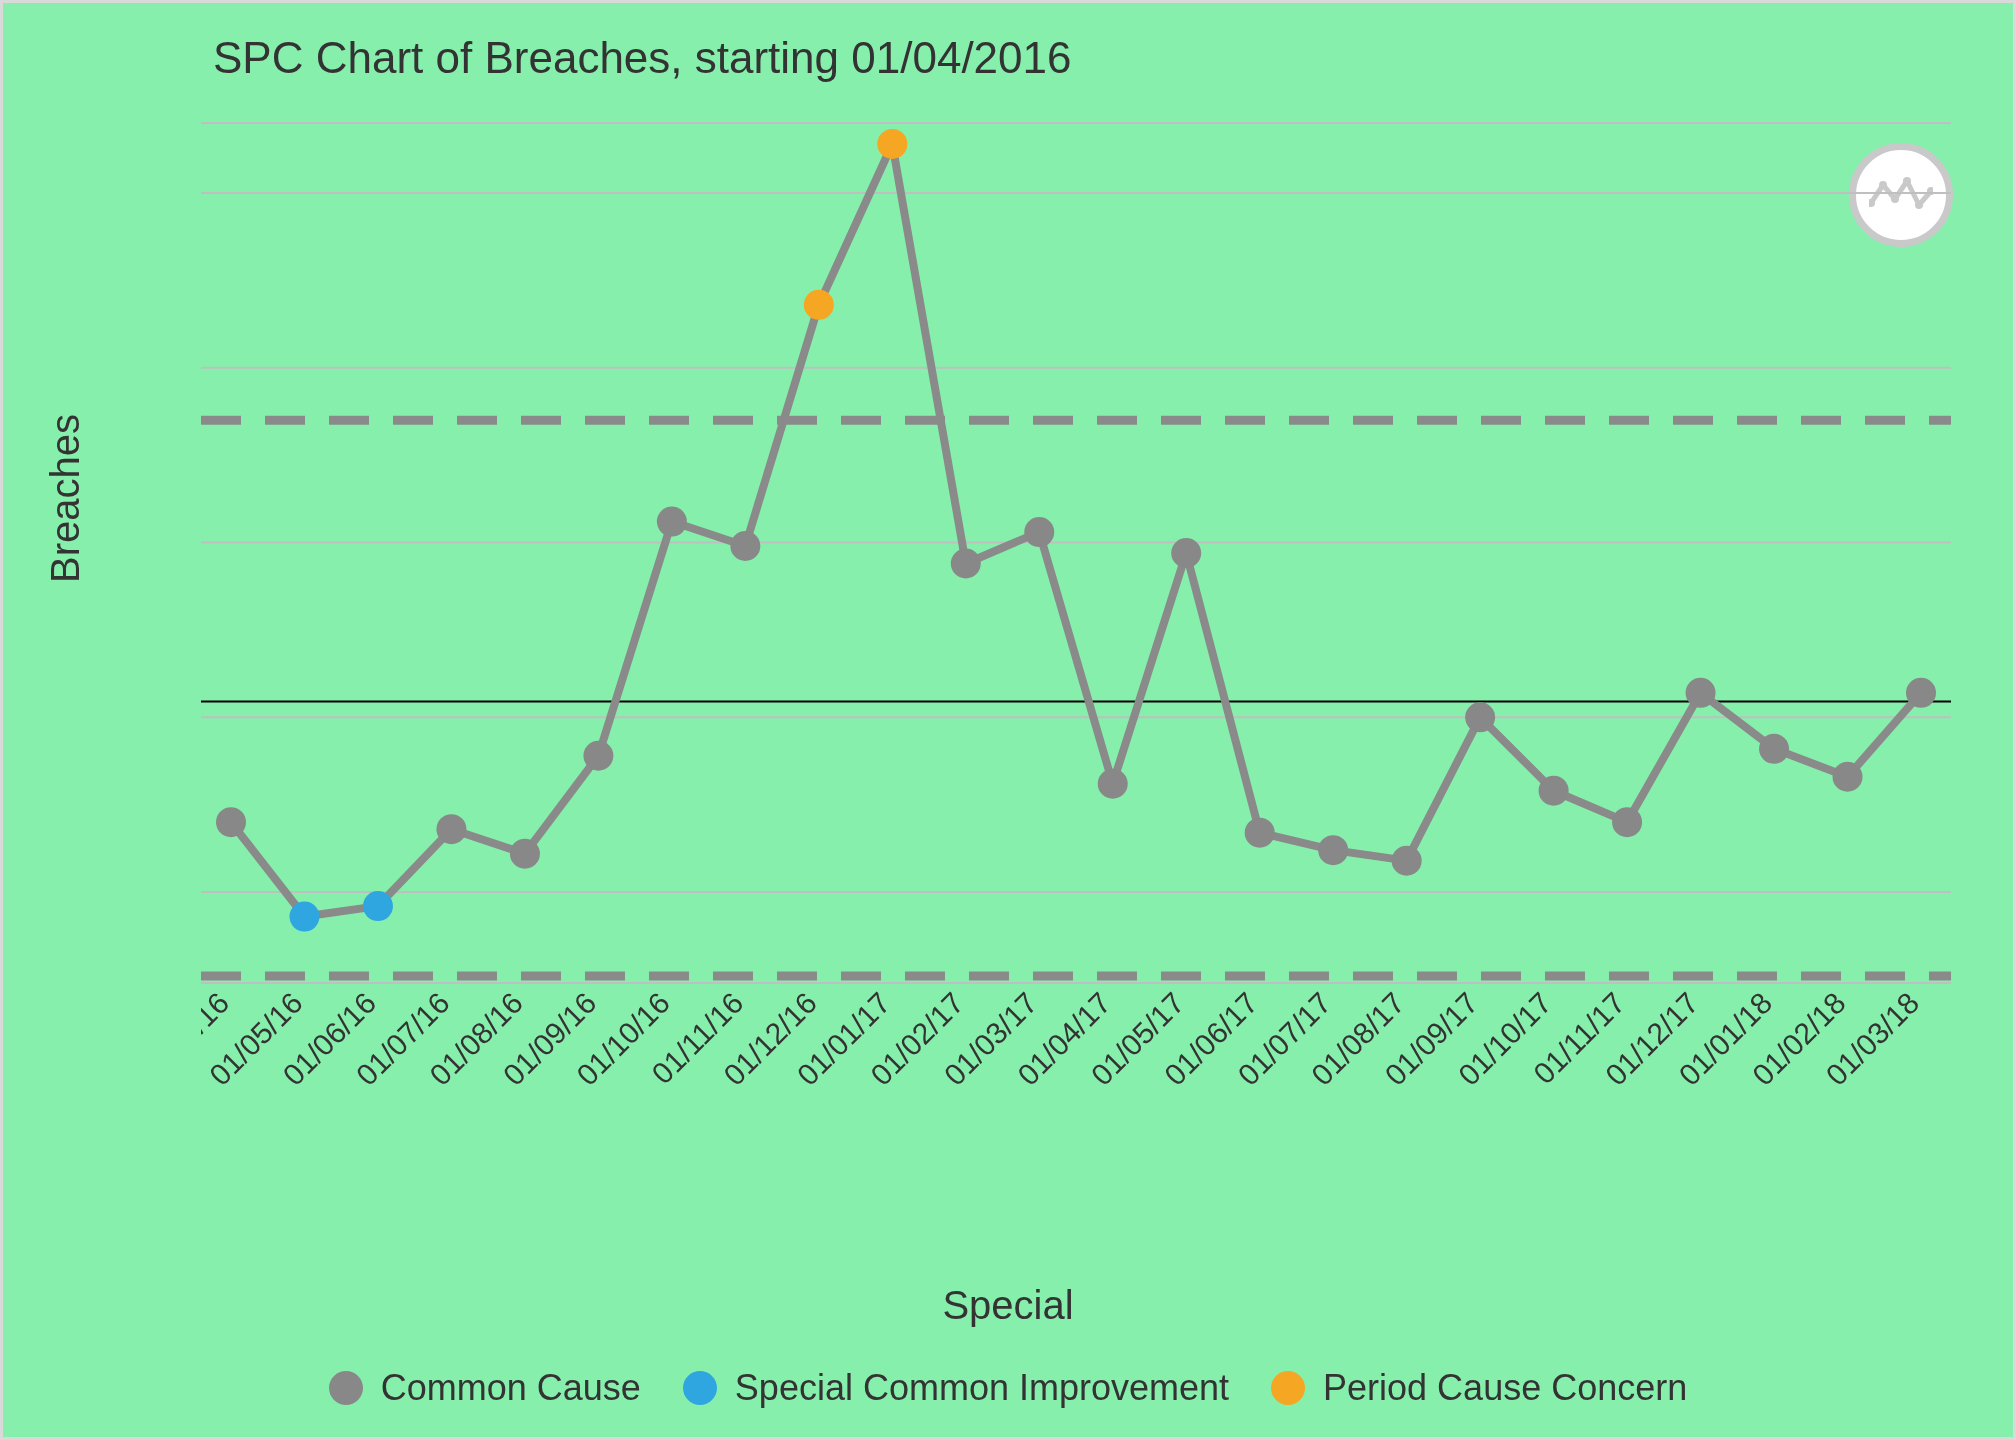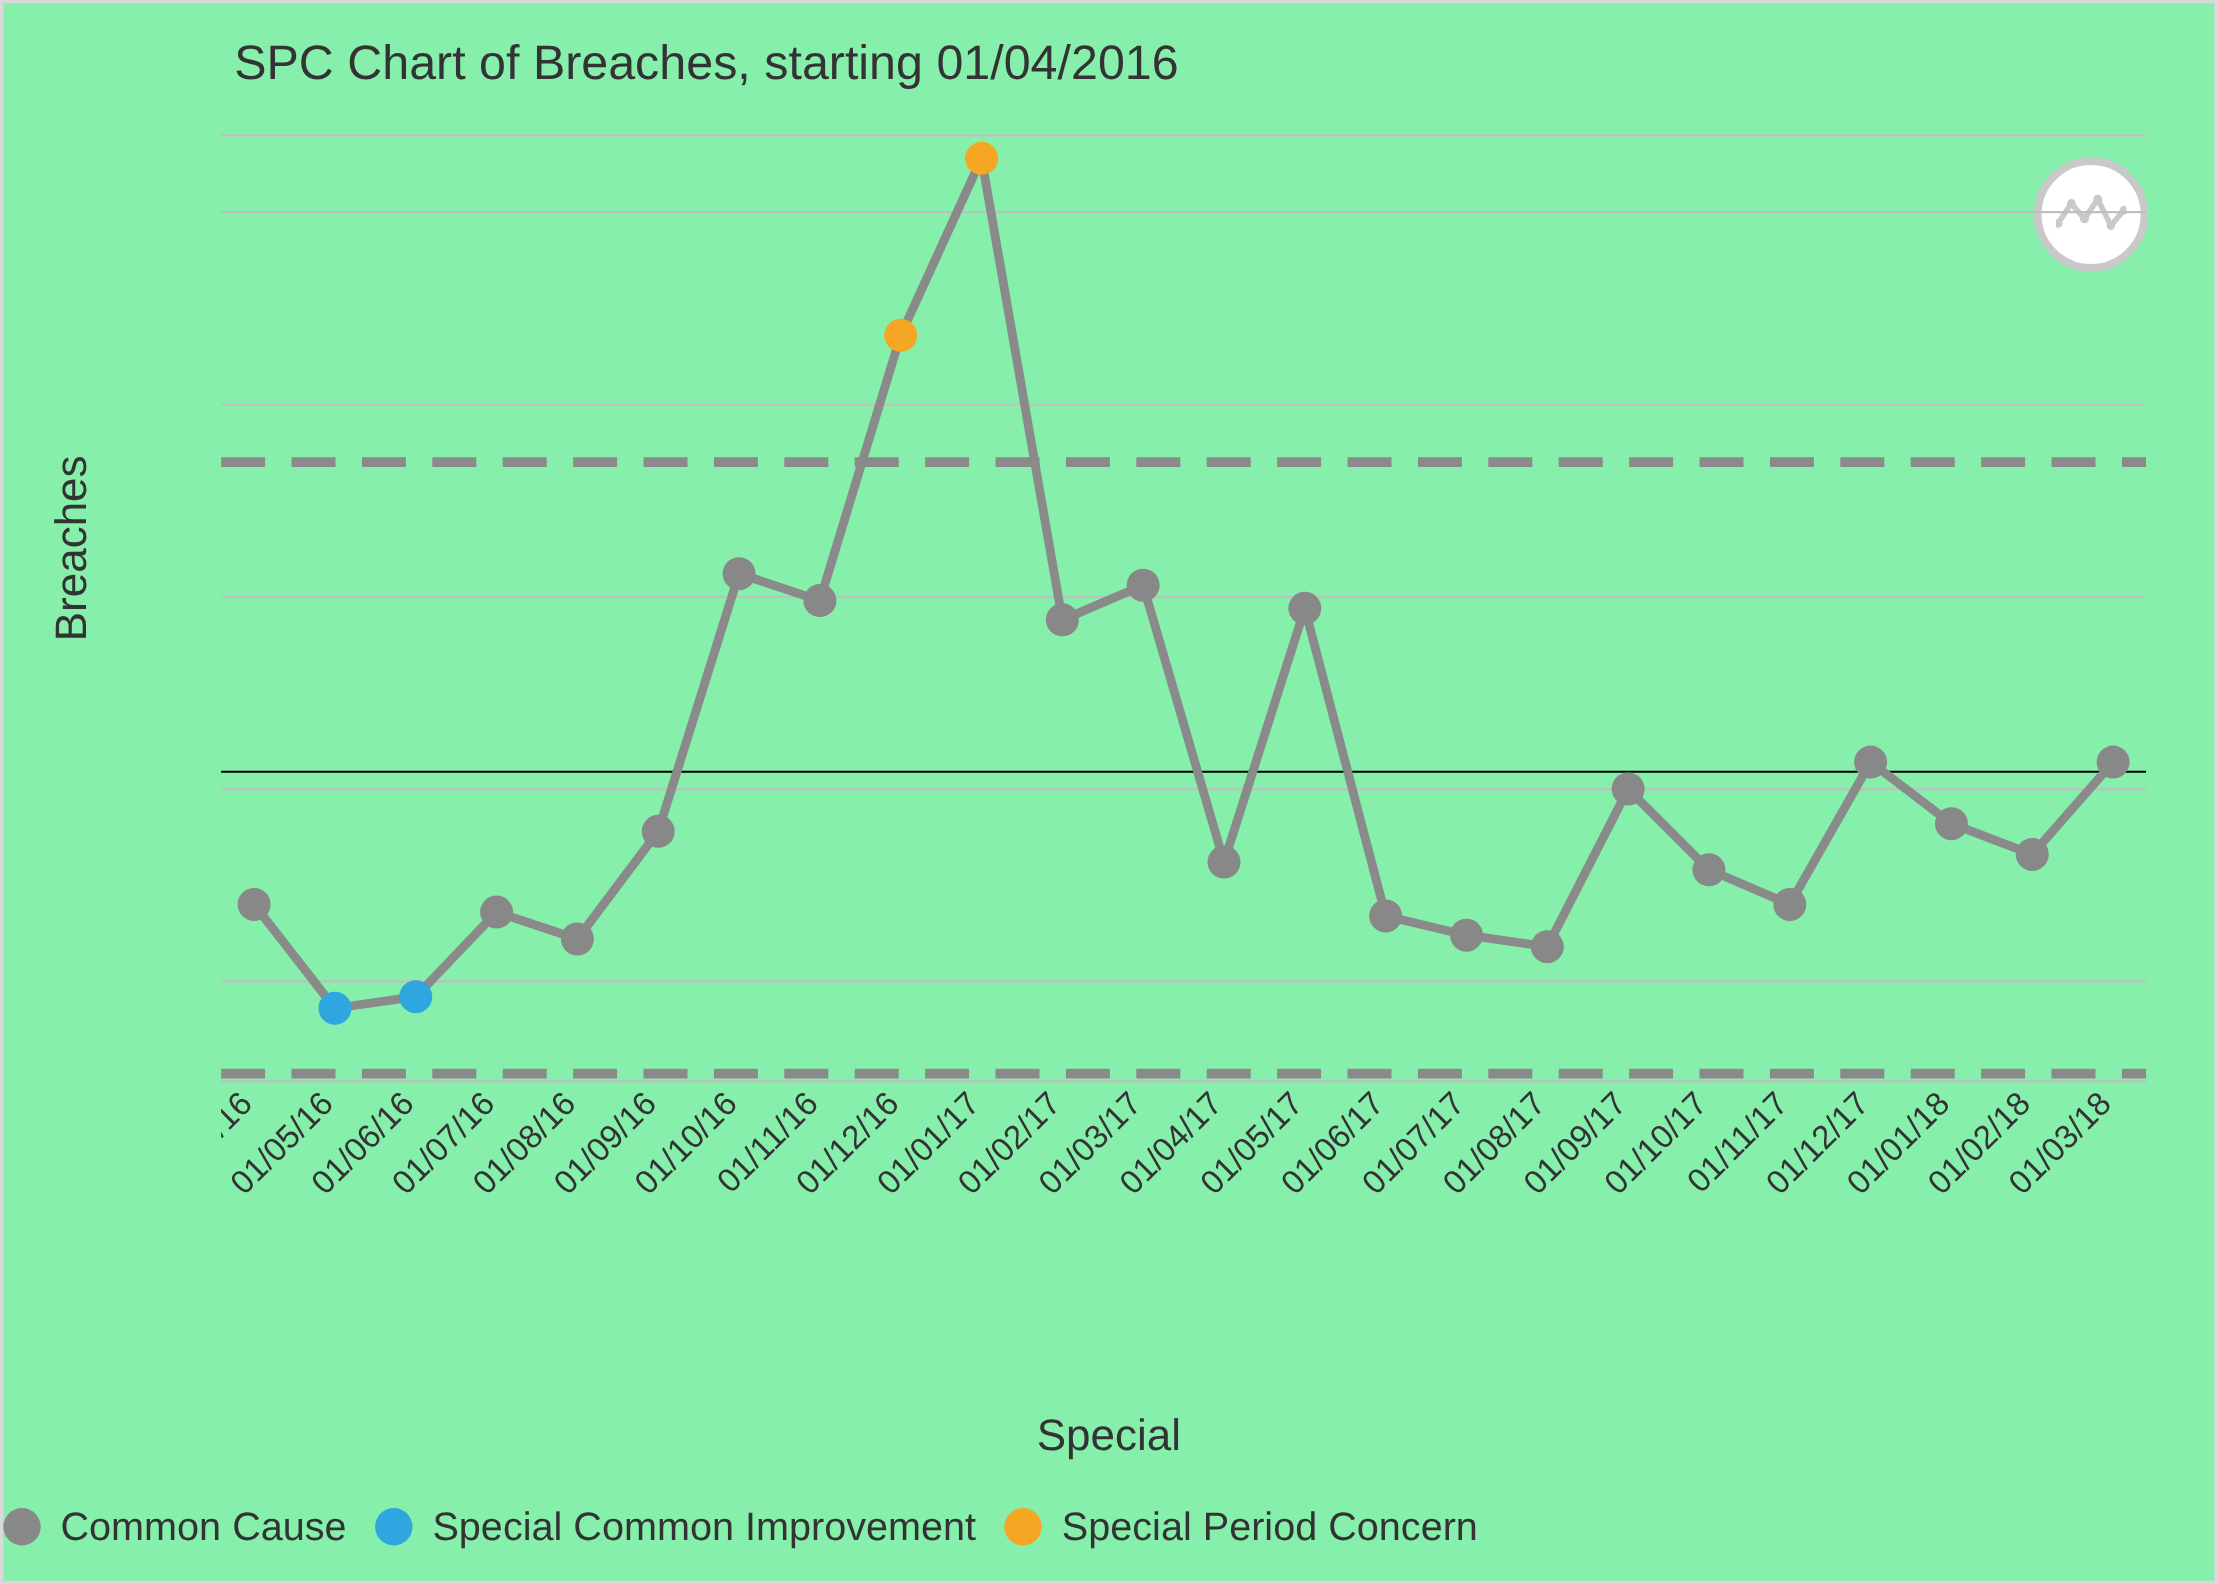--- a/index.html
+++ b/index.html
@@ -40,21 +40,21 @@
   }
   .xlabel{
     position:absolute;
     left:50%;top:1280px;
     transform:translateX(-50%);
     font-size:40px;color:#333;
   }
   .legend{
     position:absolute;
     left:0;right:0;bottom:28px;
-    display:flex;justify-content:flex-start;gap:26px;
+    display:flex;justify-content:center;gap:42px;
     font-size:36px;color:#333;align-items:center;
   }
   .legend .dot{width:34px;height:34px;border-radius:50%;display:inline-block;margin-right:18px;vertical-align:middle;}
   .legend .item{display:flex;align-items:center;}
   .badge{
     position:absolute;
     right:60px;top:140px;
     width:90px;height:90px;
     border-radius:50%;
     border:7px solid #c9c9c9;
@@ -169,16 +169,16 @@
       <div class="item">
         <span class="dot" style="background: rgb(136, 136, 136);"></span>
         <span>Common Cause</span>
       </div>
       <div class="item">
         <span class="dot" style="background: rgb(47, 166, 224);"></span>
         <span>Special Common Improvement</span>
       </div>
       <div class="item">
         <span class="dot" style="background: rgb(245, 166, 35);"></span>
-        <span>Special Period Concern</span>
+        <span>Period Cause Concern</span>
       </div>
     </div>
 </div>
 
 </body></html>

